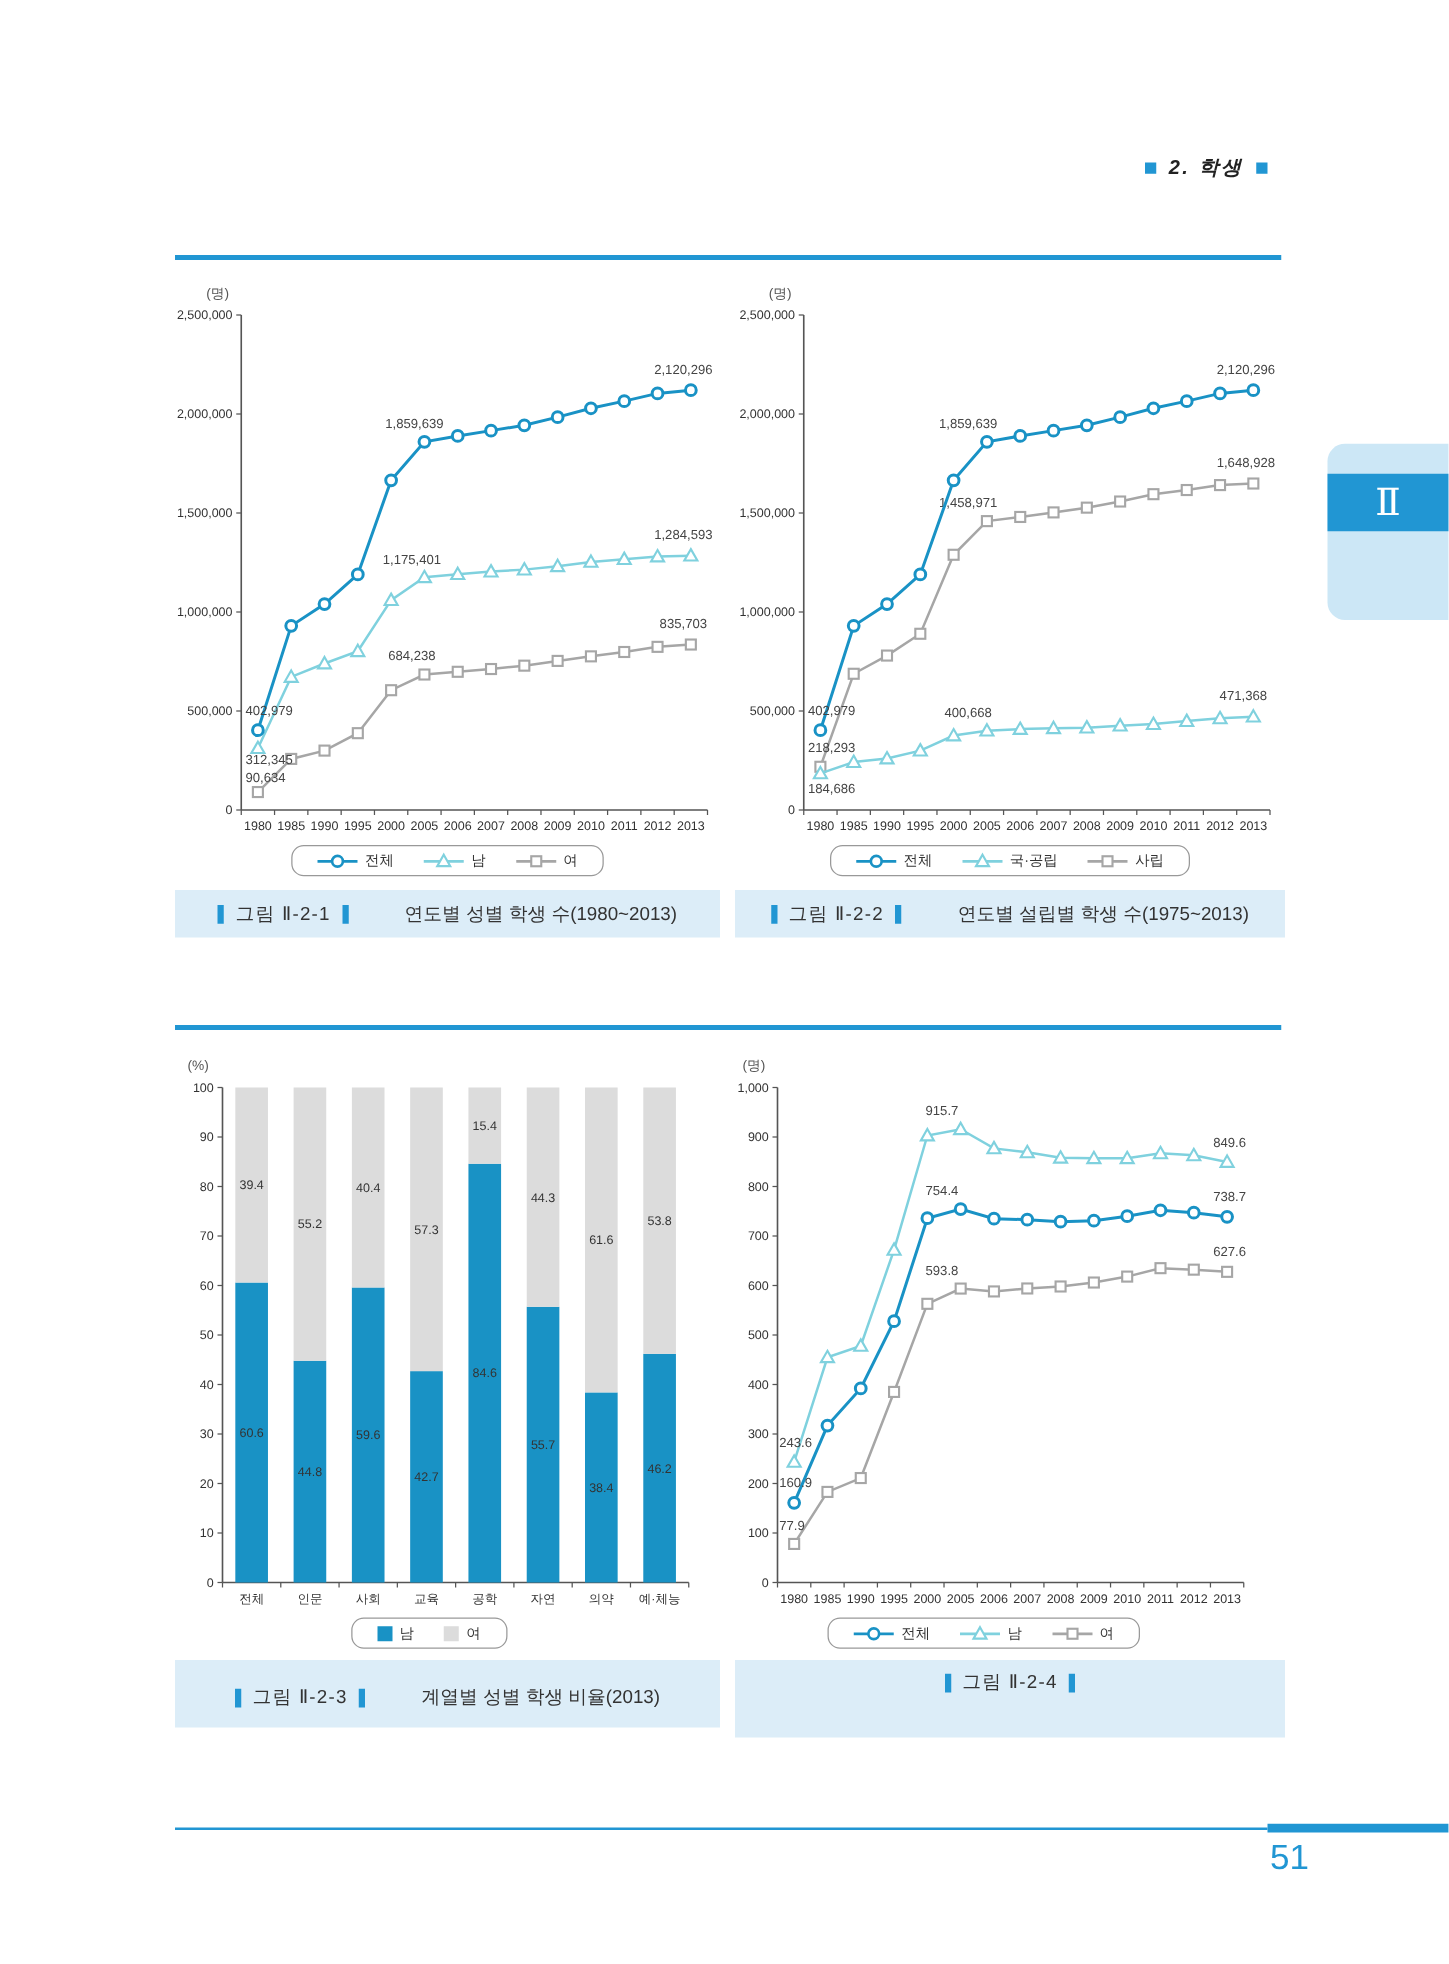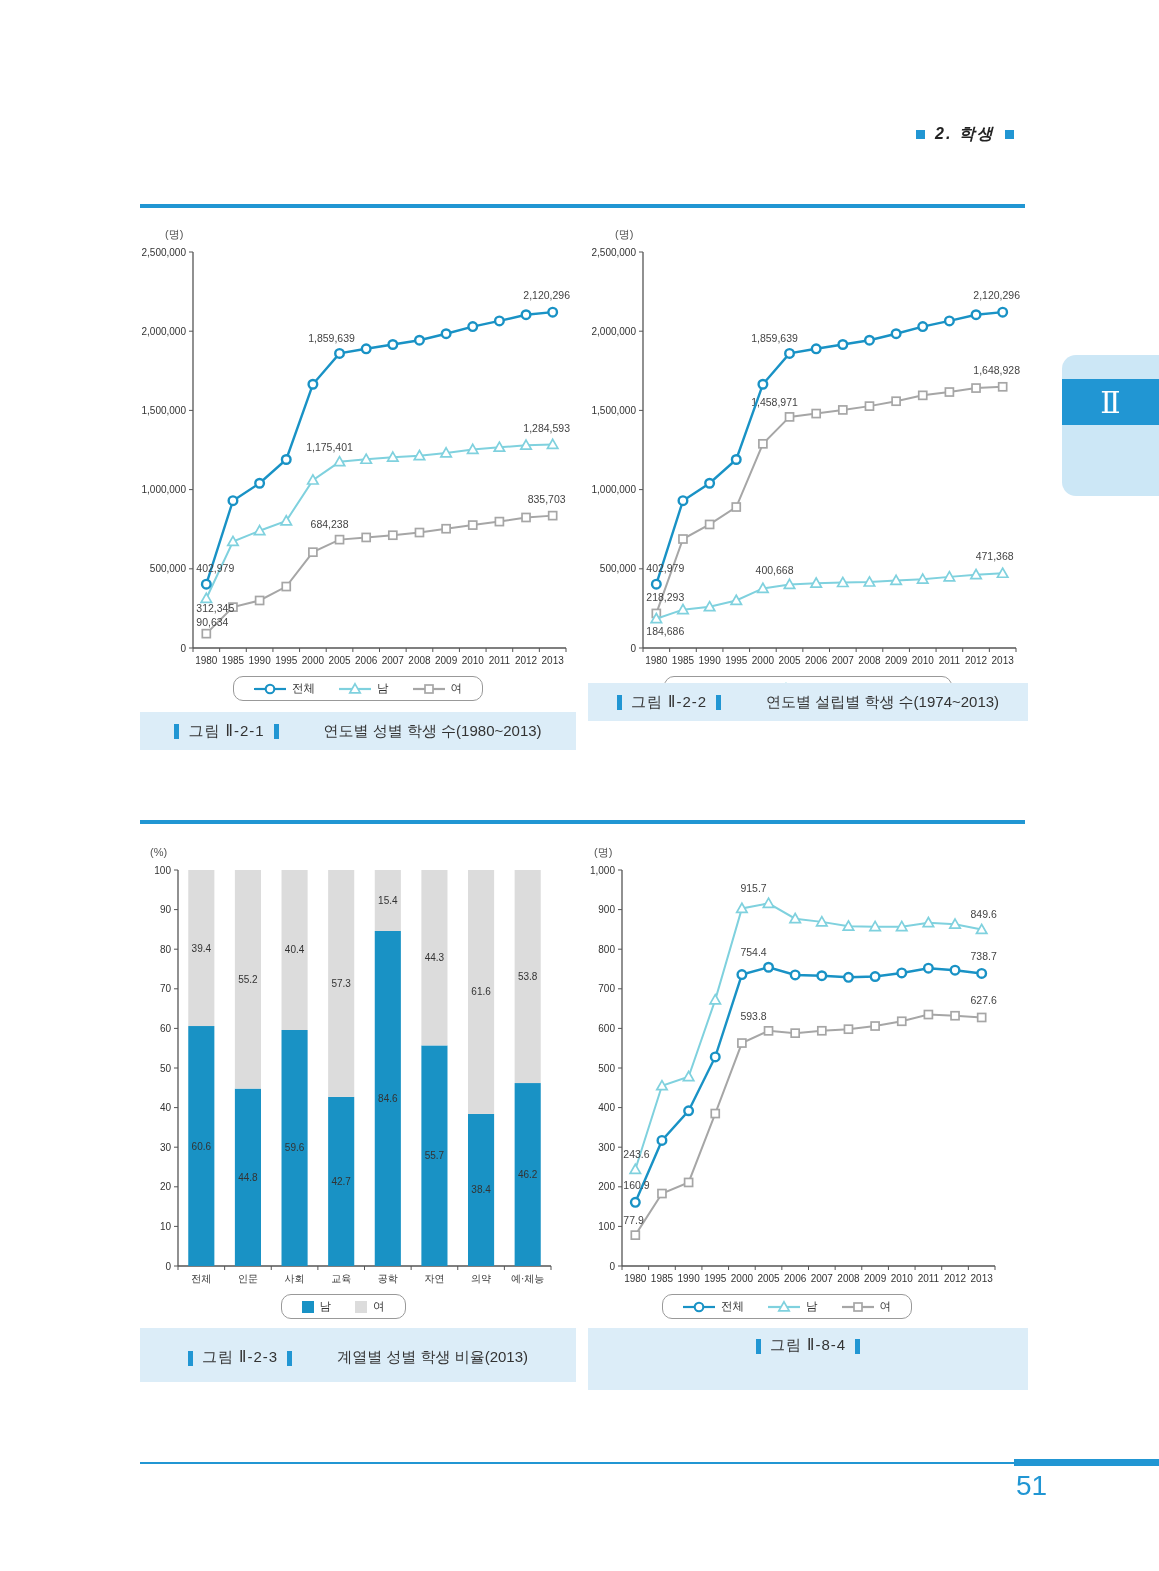--- a/index.html
+++ b/index.html
@@ -556,42 +556,42 @@
 
   <div class="caption cap-vcenter" style="left:140px;top:712px;width:436px;height:38px;">
     <div class="cap-inner" style="align-items:center;">
       <span class="cap-mark" style="margin-top:0;"></span>
       <span class="cap-label">그림 Ⅱ-2-1</span>
       <span class="cap-mark" style="margin-top:0;"></span>
       <span class="cap-text">연도별 성별 학생 수(1980~2013)</span>
     </div>
   </div>
 
-  <div class="caption cap-vcenter" style="left:588px;top:683px;width:440px;height:38px;">
+  <div class="caption cap-vcenter" style="left:588px;top:712px;width:440px;height:38px;">
     <div class="cap-inner" style="align-items:center;">
       <span class="cap-mark" style="margin-top:0;"></span>
       <span class="cap-label">그림 Ⅱ-2-2</span>
       <span class="cap-mark" style="margin-top:0;"></span>
-      <span class="cap-text">연도별 설립별 학생 수(1974~2013)</span>
+      <span class="cap-text">연도별 설립별 학생 수(1975~2013)</span>
     </div>
   </div>
 
   <div class="caption" style="left:140px;top:1328px;width:436px;height:54px;padding-top:20px;box-sizing:border-box;">
     <div class="cap-inner">
       <span class="cap-mark"></span>
       <span class="cap-label">그림 Ⅱ-2-3</span>
       <span class="cap-mark"></span>
       <span class="cap-text">계열별 성별 학생 비율(2013)</span>
     </div>
   </div>
 
   <div class="caption" style="left:588px;top:1328px;width:440px;height:62px;padding-top:8px;box-sizing:border-box;">
     <div class="cap-inner">
       <span class="cap-mark"></span>
-      <span class="cap-label">그림 Ⅱ-8-4</span>
+      <span class="cap-label">그림 Ⅱ-2-4</span>
       <span class="cap-mark"></span>
     </div>
   </div>
 
   <div class="side-tab">
     <div class="band">Ⅱ</div>
   </div>
 
   <div class="footer-line"></div>
   <div class="footer-bar"></div>

